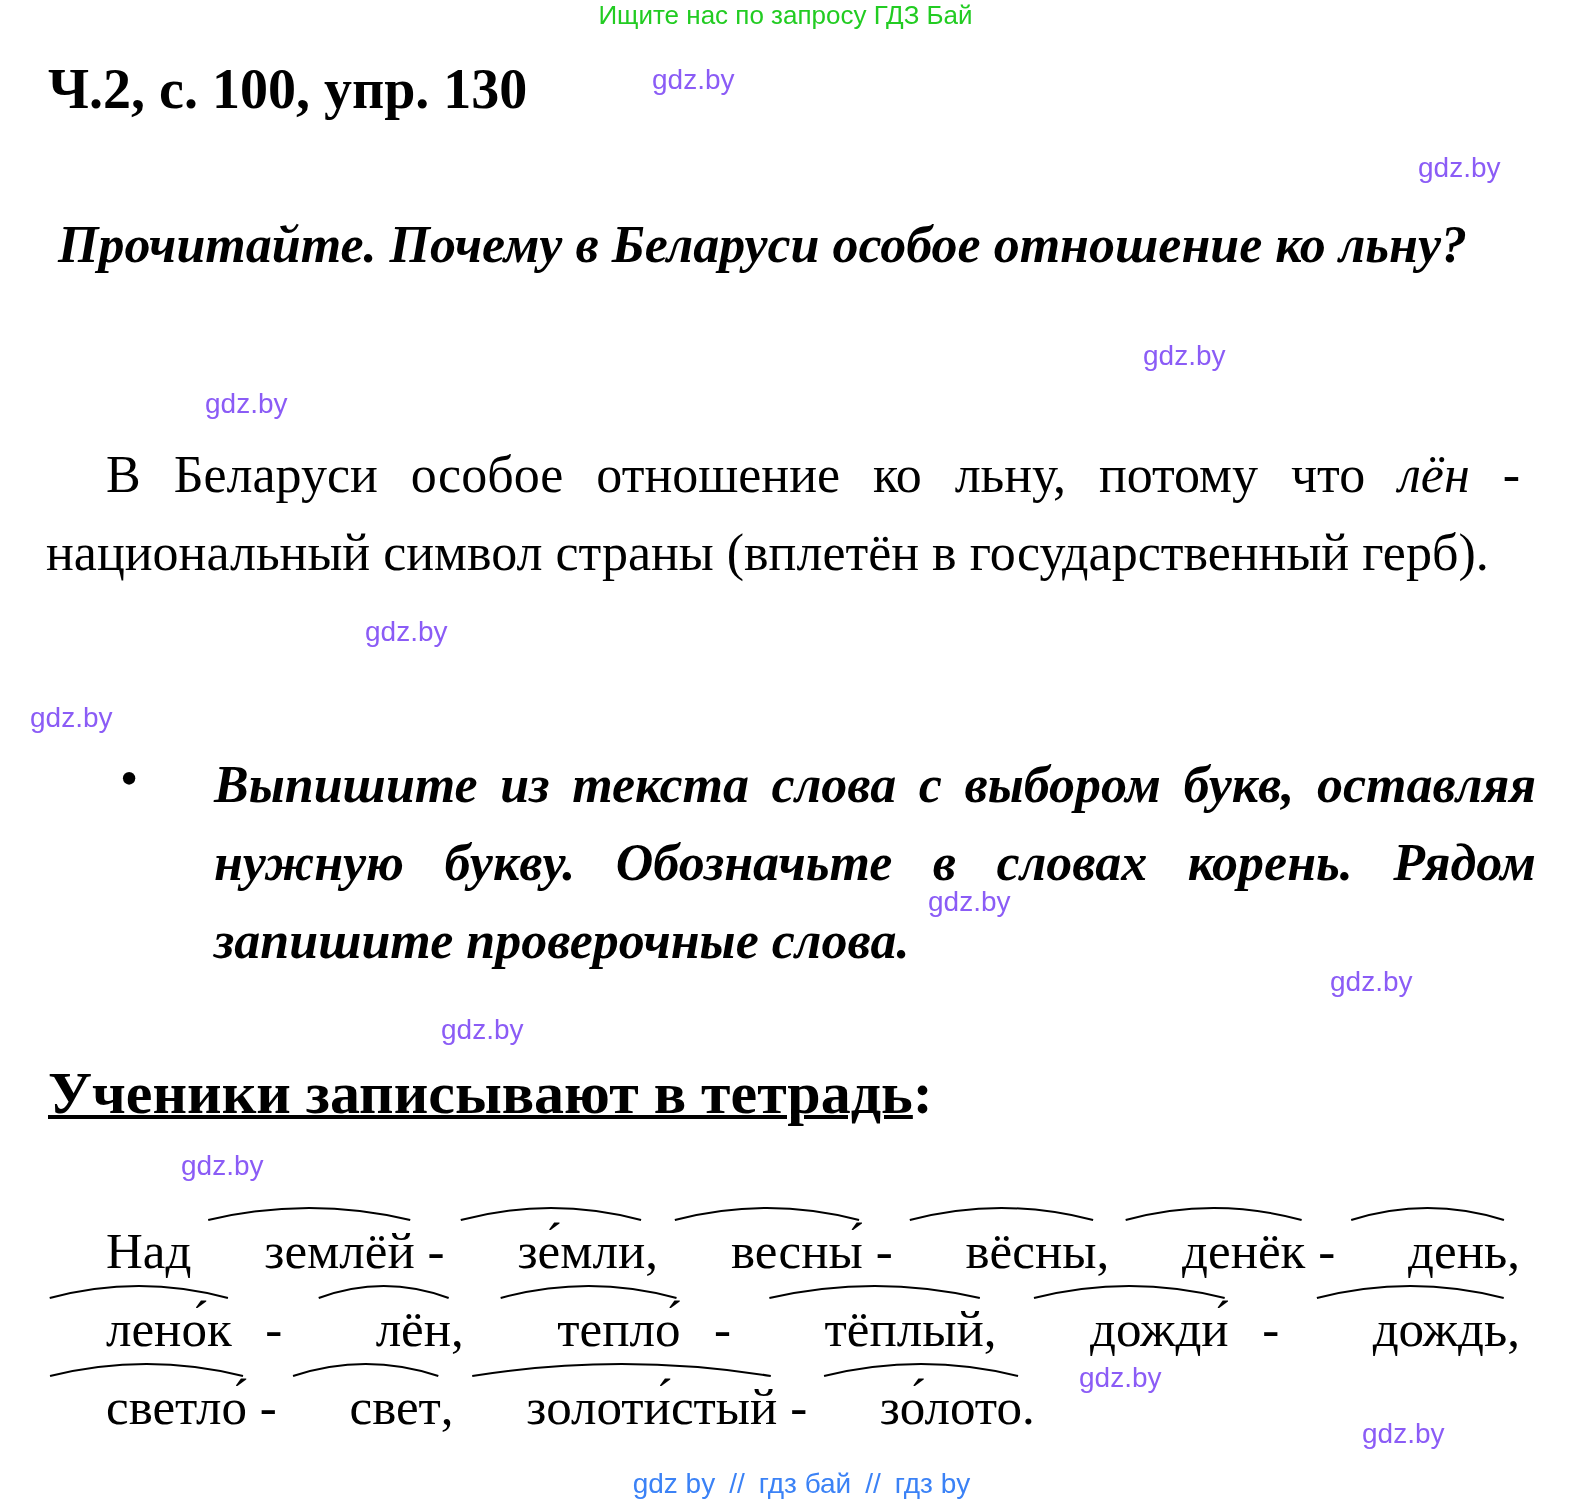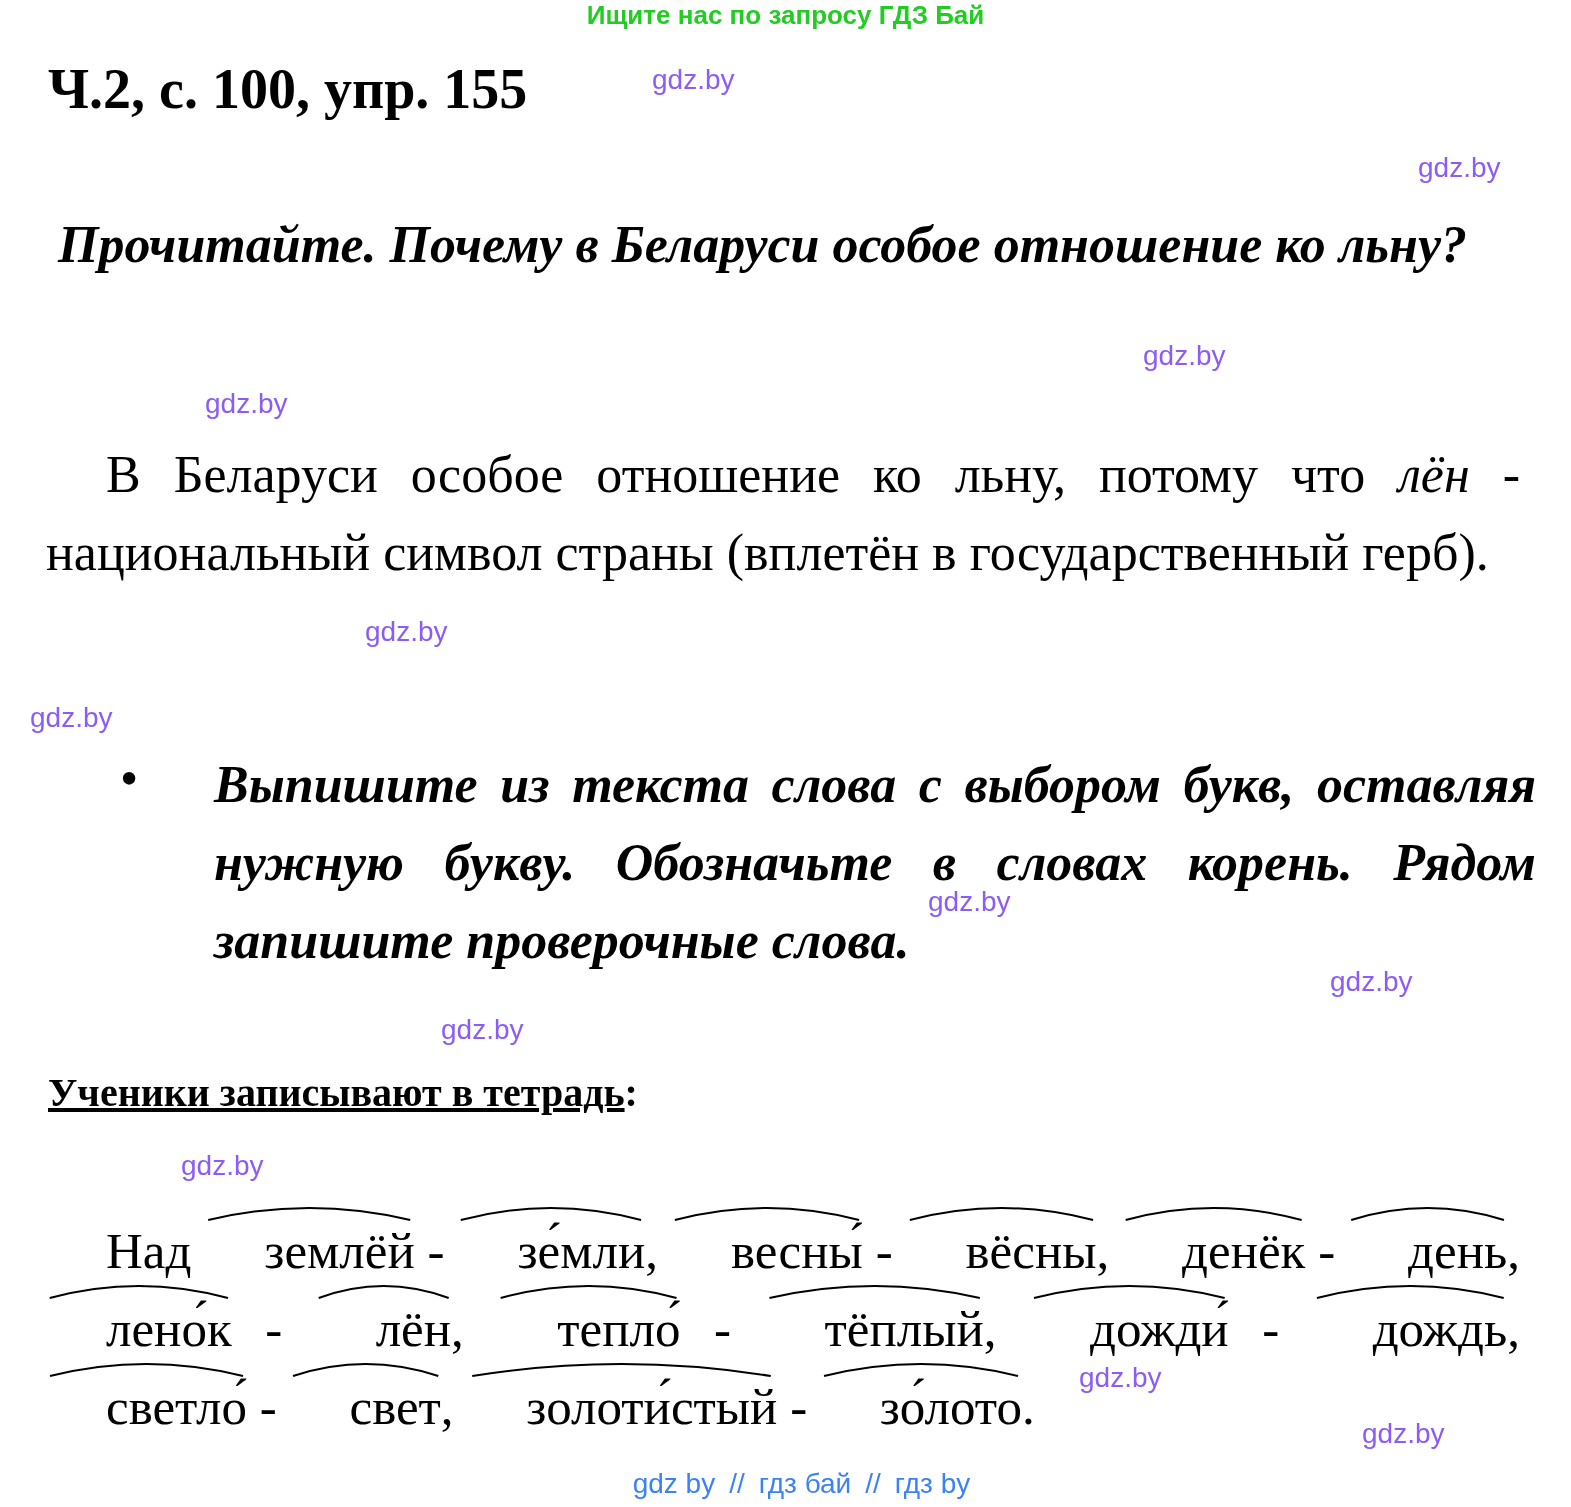--- a/index.html
+++ b/index.html
@@ -1,39 +1,39 @@
 <!DOCTYPE html>
 <html><head>
 <meta charset="utf-8">
 <style>
   html, body { margin:0; padding:0; background:#ffffff; }
   body { width:1571px; height:1507px; position:relative; overflow:hidden; font-family:"Liberation Serif", serif; color:#000; }
   .abs { position:absolute; }
-  .top-banner { left:0; width:1571px; top:0; text-align:center; font-family:"Liberation Sans", sans-serif; font-size:26px; color:#22cc22; line-height:30px;font-weight:bold; }
+  .top-banner { left:0; width:1571px; top:0; text-align:center; font-family:"Liberation Sans", sans-serif; font-size:26px; color:#22cc22; line-height:30px; }
   .title { left:48px; top:56px; font-size:56px; font-weight:bold; line-height:66px; }
   .wm { font-family:"Liberation Sans", sans-serif; font-size:28px; color:#8b5cf6; line-height:32px; }
   .task { left:58px; width:1474px; font-size:52px; font-weight:bold; font-style:italic; line-height:78px; text-align:justify; }
   .answer { left:46px; width:1474px; font-size:52px; line-height:78px; text-align:justify; }
   .indent { text-indent:60px; }
   .bullet-task { left:214px; width:1322px; font-size:52px; font-weight:bold; font-style:italic; line-height:78px; text-align:justify; }
   .bullet-dot { left:120px; top:740px; font-size:52px; line-height:78px; }
-  .heading { left:48px; top:1058px; font-size:40px; font-weight:bold; line-height:70px; }
+  .heading { left:48px; top:1058px; font-size:60px; font-weight:bold; line-height:70px; }
   .heading u { text-decoration-thickness:4px; }
   .words { left:46px; width:1474px; font-size:51px; line-height:78px; text-align:justify; }
   .w { position:relative; display:inline-block; }
   .arc { position:absolute; left:0; top:-10px; width:100%; height:20px; }
   .footer { left:16px; width:1571px; top:1468px; text-align:center; font-family:"Liberation Sans", sans-serif; font-size:28px; color:#3b82f6; }
   .sep { margin:0 14px; }
 </style>
 </head>
 <body>
 
 <div class="abs top-banner">Ищите нас по запросу ГДЗ Бай</div>
 
-<div class="abs title">Ч.2, с. 100, упр. 155</div>
+<div class="abs title">Ч.2, с. 100, упр. 130</div>
 
 <div class="abs wm" style="left:652px;top:64px;">gdz.by</div>
 <div class="abs wm" style="left:1418px;top:152px;">gdz.by</div>
 
 <div class="abs task" style="top:206px;">Прочитайте. Почему в Беларуси особое отношение ко льну?</div>
 
 <div class="abs wm" style="left:1143px;top:340px;">gdz.by</div>
 <div class="abs wm" style="left:205px;top:388px;">gdz.by</div>
 
 <div class="abs answer indent" style="top:436px;"><span>В Беларуси особое отношение ко льну, потому что </span><i>лён</i><span> - национальный символ страны (вплетён в государственный герб).</span></div>

